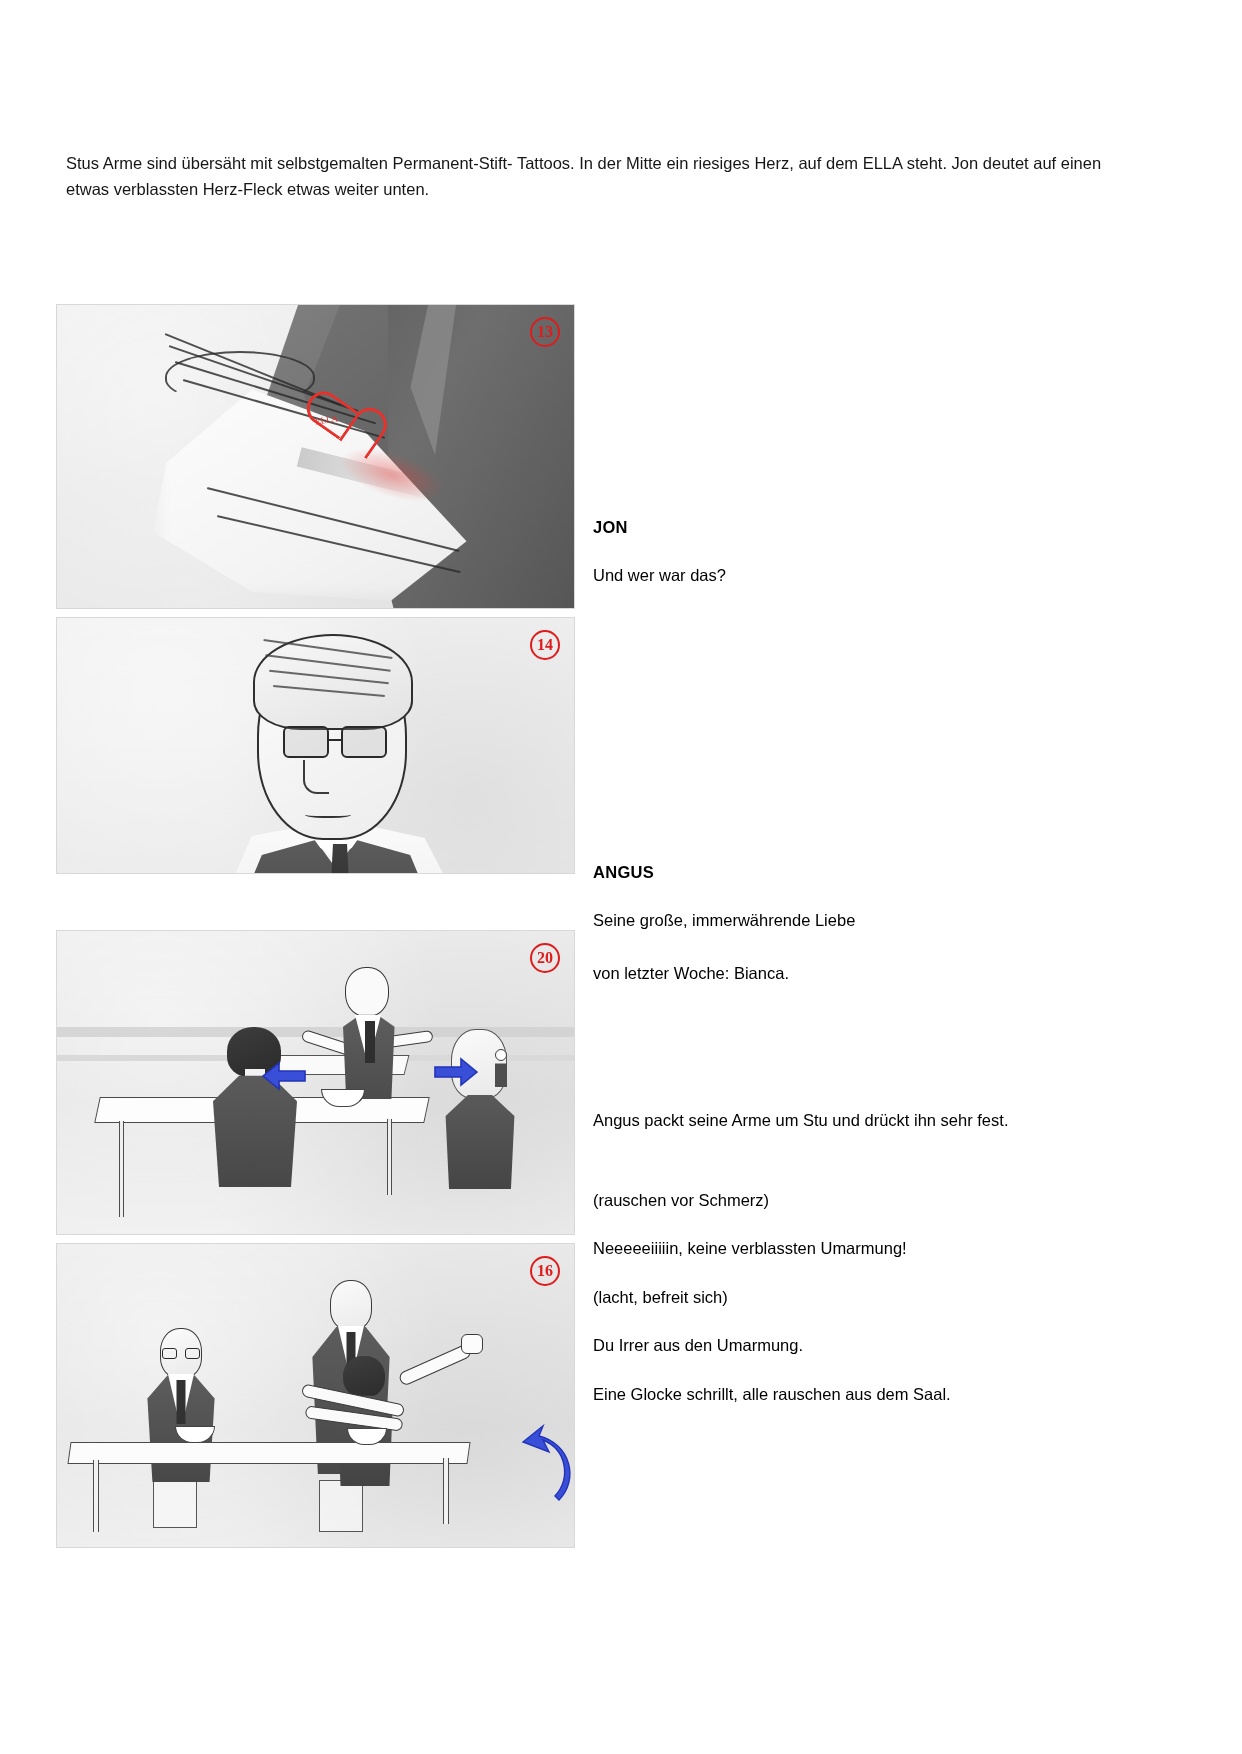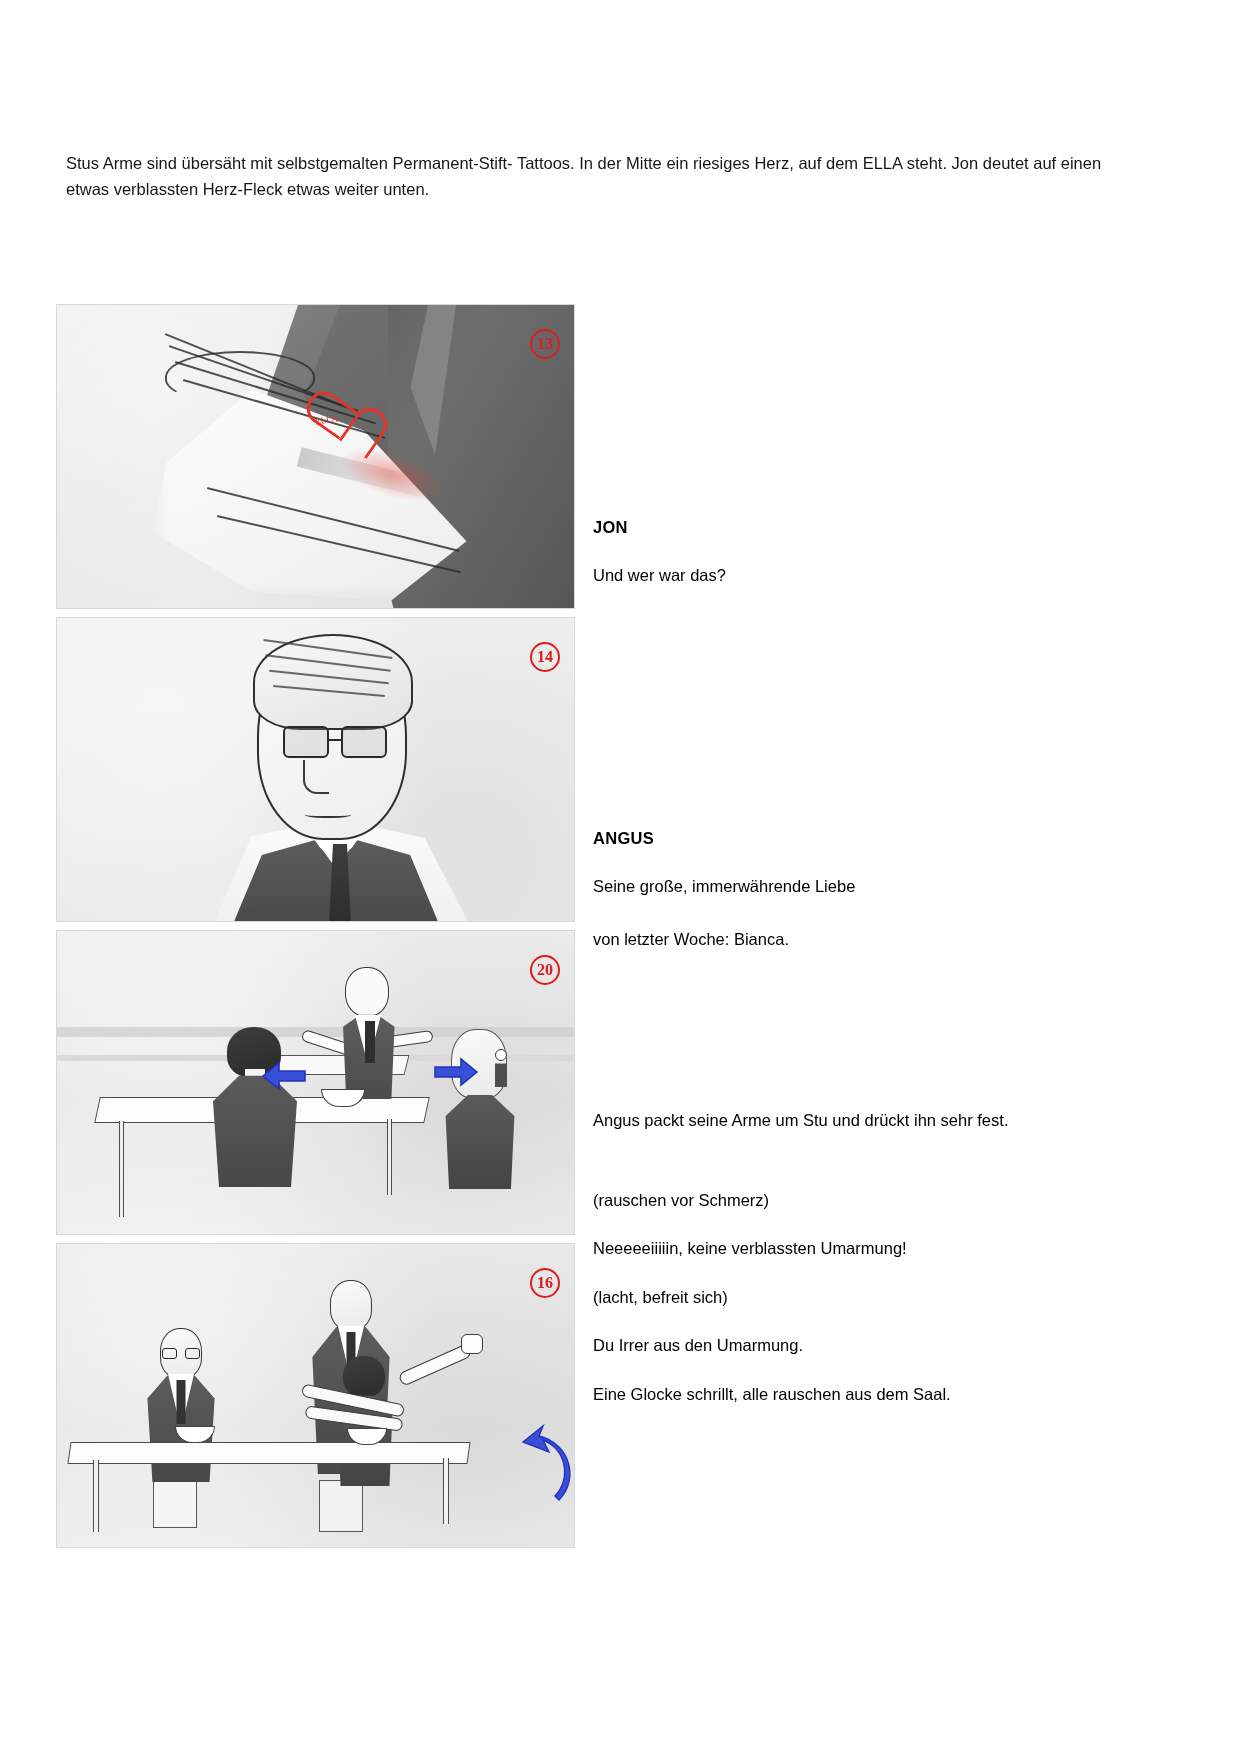--- a/index.html
+++ b/index.html
@@ -39,21 +39,21 @@
     position: absolute;
     left: 0;
     width: 519px;
     border: 1px solid #d8d8d8;
     overflow: hidden;
     background: #f2f2f2;
   }
   .panel-num {
     position: absolute;
     right: 14px;
-    top: 24px;
+    top: 12px;
     width: 30px;
     height: 30px;
     border: 2.2px solid #e01b1b;
     border-radius: 50%;
     color: #e01b1b;
     font-size: 16px;
     font-weight: 700;
     display: flex;
     align-items: center;
     justify-content: center;
@@ -134,21 +134,21 @@
     background: radial-gradient(ellipse at center, rgba(232,60,55,.42), rgba(232,60,55,0) 70%);
     transform: rotate(18deg);
   }
   .p13 .smudge {
     position: absolute; left: 240px; top: 160px; width: 150px; height: 20px;
     background: linear-gradient(90deg, rgba(120,120,120,.35), rgba(120,120,120,0));
     transform: rotate(14deg);
   }
 
   
-  .p14 { top: 313px; height: 305px; background:
+  .p14 { top: 313px; height: 257px; background:
       linear-gradient(180deg,#f0f0f0 0%,#e9e9e9 100%); }
   .p14 .head {
     position: absolute; left: 200px; top: 22px; width: 150px; height: 200px;
     background: linear-gradient(150deg,#fcfcfc,#ededed);
     border: 2px solid #2f2f2f;
     border-radius: 48% 48% 44% 44%;
   }
   .p14 .hair {
     position: absolute; left: 196px; top: 16px; width: 160px; height: 96px;
     background: linear-gradient(160deg,#f8f8f8,#e2e2e2);
@@ -551,21 +551,21 @@
   </div>
 
 </div>
 
 <div class="script" style="top:514px;">
   <div class="speaker">JON</div>
   <div style="height:22px"></div>
   <div class="line">Und wer war das?</div>
 </div>
 
-<div class="script" style="top:825px;">
+<div class="script" style="top:859px;">
   <div class="speaker">ANGUS</div>
   <div style="height:22px"></div>
   <div class="line">Seine große, immerwährende Liebe</div>
   <div style="height:26px"></div>
   <div class="line">von letzter Woche: Bianca.</div>
 </div>
 
 <div class="script" style="top:1107px;">
   <div class="line">Angus packt seine Arme um Stu und drückt ihn sehr fest.</div>
 </div>

